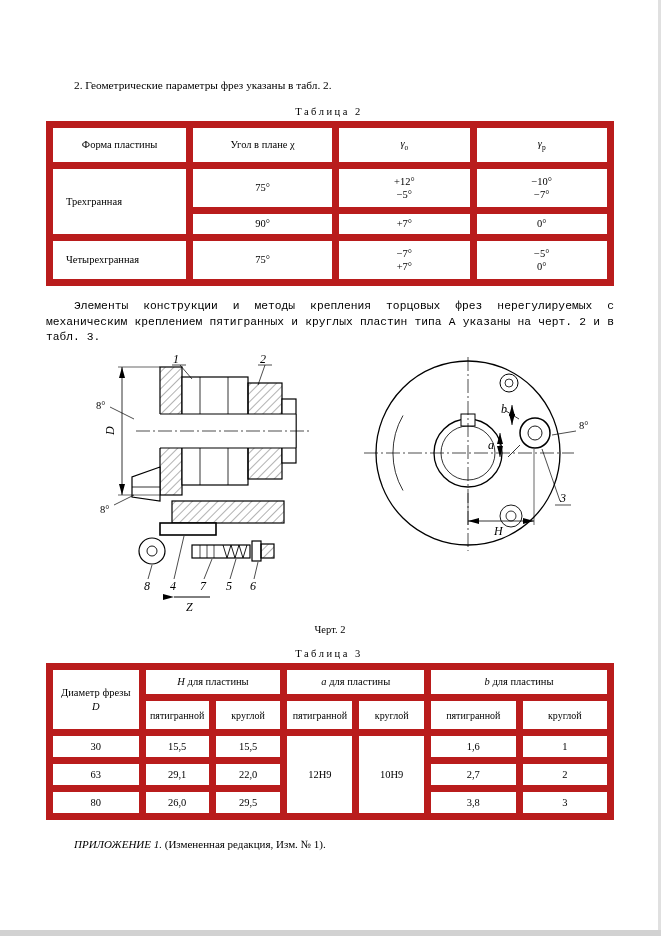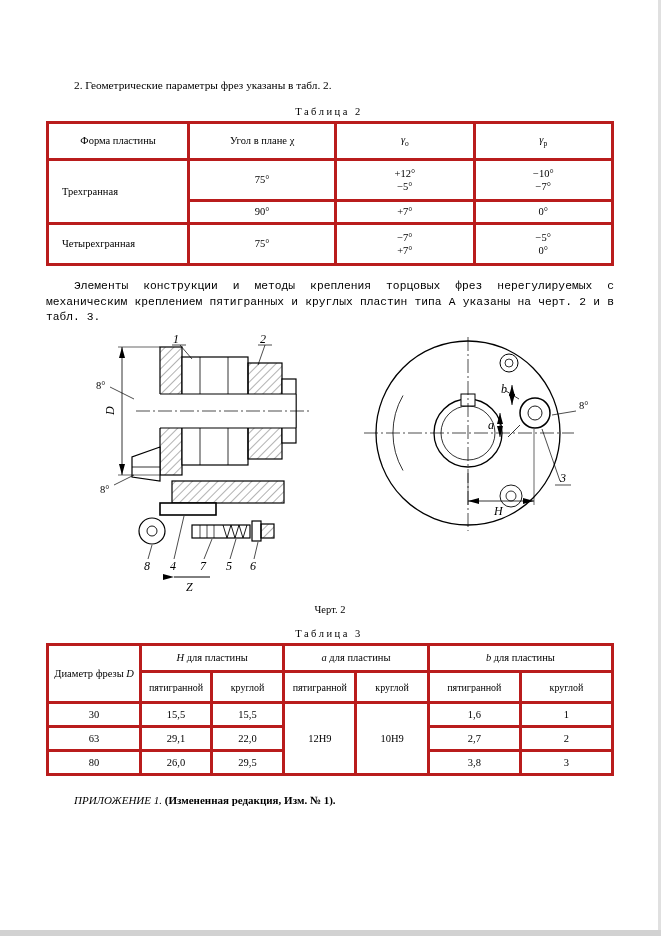--- a/index.html
+++ b/index.html
@@ -10,40 +10,40 @@
   }
   .scan-edge-right{position:absolute;top:0;right:0;width:3px;height:100%;background:#e0e0e0;}
   .scan-edge-bottom{position:absolute;left:0;bottom:0;width:100%;height:6px;background:#d2d2d2;}
   .page{position:absolute;left:46px;top:50px;width:568px;}
   .doc-header{text-align:right;font-weight:bold;font-size:13px;letter-spacing:.3px;}
   .para{font-size:11.3px;line-height:1.35;margin:0;text-align:justify;}
   .para.first{margin-top:28px;text-indent:28px;}
   .para.second{margin-top:13px;text-indent:28px;font-family:Liberation Mono, monospace;}
   .table-label{text-align:center;font-size:10.5px;letter-spacing:2.5px;margin:13px 2px 4px 0;}
   table.gt{border-collapse:collapse;width:100%;font-size:10.5px;table-layout:fixed;}
-  table.gt td{border:3px solid #b91c1c;text-align:center;vertical-align:middle;padding:2px 4px;line-height:1.3;}
+  table.gt td{border:7px solid #b91c1c;text-align:center;vertical-align:middle;padding:2px 4px;line-height:1.3;}
   table.gt{border-top:1.5px solid #000;}
   .t2 td.shape{text-align:left;padding-left:13px;}
   .t2 tr.head td{height:30px;}
   .t2 tr.tall td{height:34px;}
   .t2 tr.short td{height:16px;}
   sub{font-size:7.5px;}
   .var{font-style:italic;}
   .figure{margin-top:8px;}
   .figure svg{display:block;margin:0 auto;}
   .fig-caption{font-size:9.8px;margin-top:5px;line-height:1.45;}
   .fig-caption .l1{text-align:justify;}
   .fig-caption .l2{text-align:center;}
   .fig-label{text-align:center;font-size:10.5px;margin-top:9px;}
   .t3 tr.ghead td{height:20px;}
   .t3 tr.shead td{height:24px;font-size:10px;}
   .t3 tr.data td{height:17px;}
   .appendix{margin:18px 0 0 0;font-size:11px;padding-left:28px;}
   .appendix .it{font-style:italic;}
-  .appendix .b{font-weight:bold;}
+  .appendix .b{font-weight:normal;}
   svg text{fill:#000;stroke:none;font-family:"Liberation Serif","DejaVu Serif",serif;}
   svg text.num{font-size:12px;font-style:italic;}
   svg text.dim{font-size:12px;font-style:italic;}
   svg text.deg{font-size:10.5px;}
 </style>
 </head>
 <body>
 
 <div class="scan-edge-right"></div>
 <div class="scan-edge-bottom"></div>

